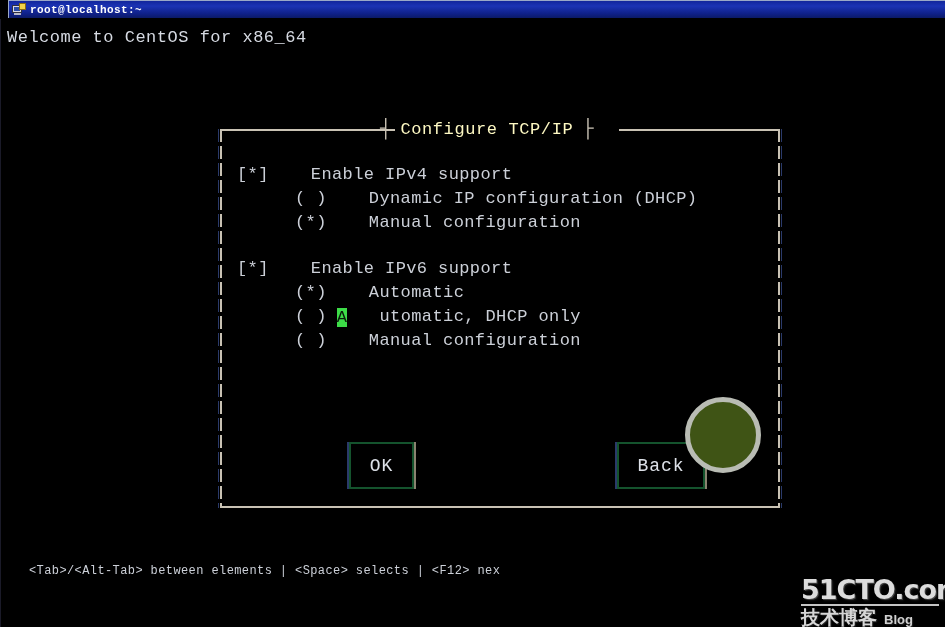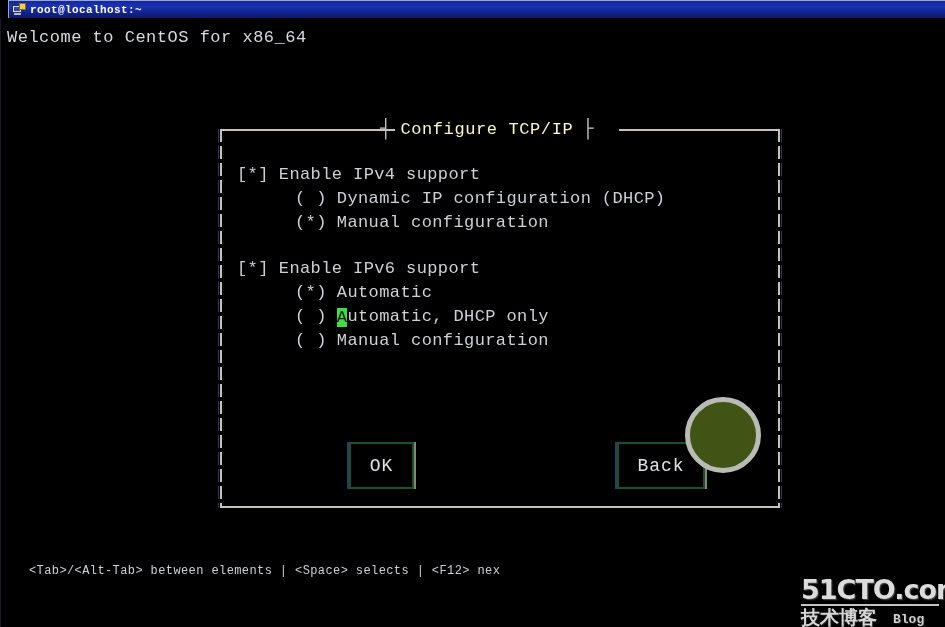--- a/index.html
+++ b/index.html
@@ -202,21 +202,21 @@
   }
   .opt-row.indent { padding-left: 58px; }
 
   .marker {
     display: inline-block;
     color: #ccd0d8;
     margin-right: 10px;
     white-space: pre;
   }
 
-  .opt-label { color: #ccd0d8; white-space: pre; }
+  .opt-label { color: #ccd0d8; white-space: pre; margin-left: 32px; }
 
   .cursor-char {
     background: #3ddc48;
     color: #0b1a0b;
     display: inline-block;
     padding: 0 0px;
     line-height: 19px;
   }
 
   
@@ -301,33 +301,33 @@
   }
   .wm-rule {
     width: 138px;
     height: 2px;
     background: #c4c4c4;
     margin: 1px 0 2px 0;
   }
   .wm-sub {
     display: flex;
     align-items: flex-end;
-    gap: 16px;
+    gap: 7px;
     white-space: nowrap;
   }
   .wm-cn {
     font-family: "DejaVu Sans", sans-serif;
     font-weight: bold;
     font-size: 19px;
     line-height: 19px;
     color: #d6d6d6;
     text-shadow: 1px 1px 1px #222;
   }
   .wm-blog {
-    font-family: Liberation Mono, monospace;
+    font-family: Liberation Sans, sans-serif;
     font-weight: bold;
     font-size: 13px;
     line-height: 15px;
     color: #d0d0d0;
     text-shadow: 1px 1px 1px #222;
   }
 </style>
 </head>
 <body>
 

